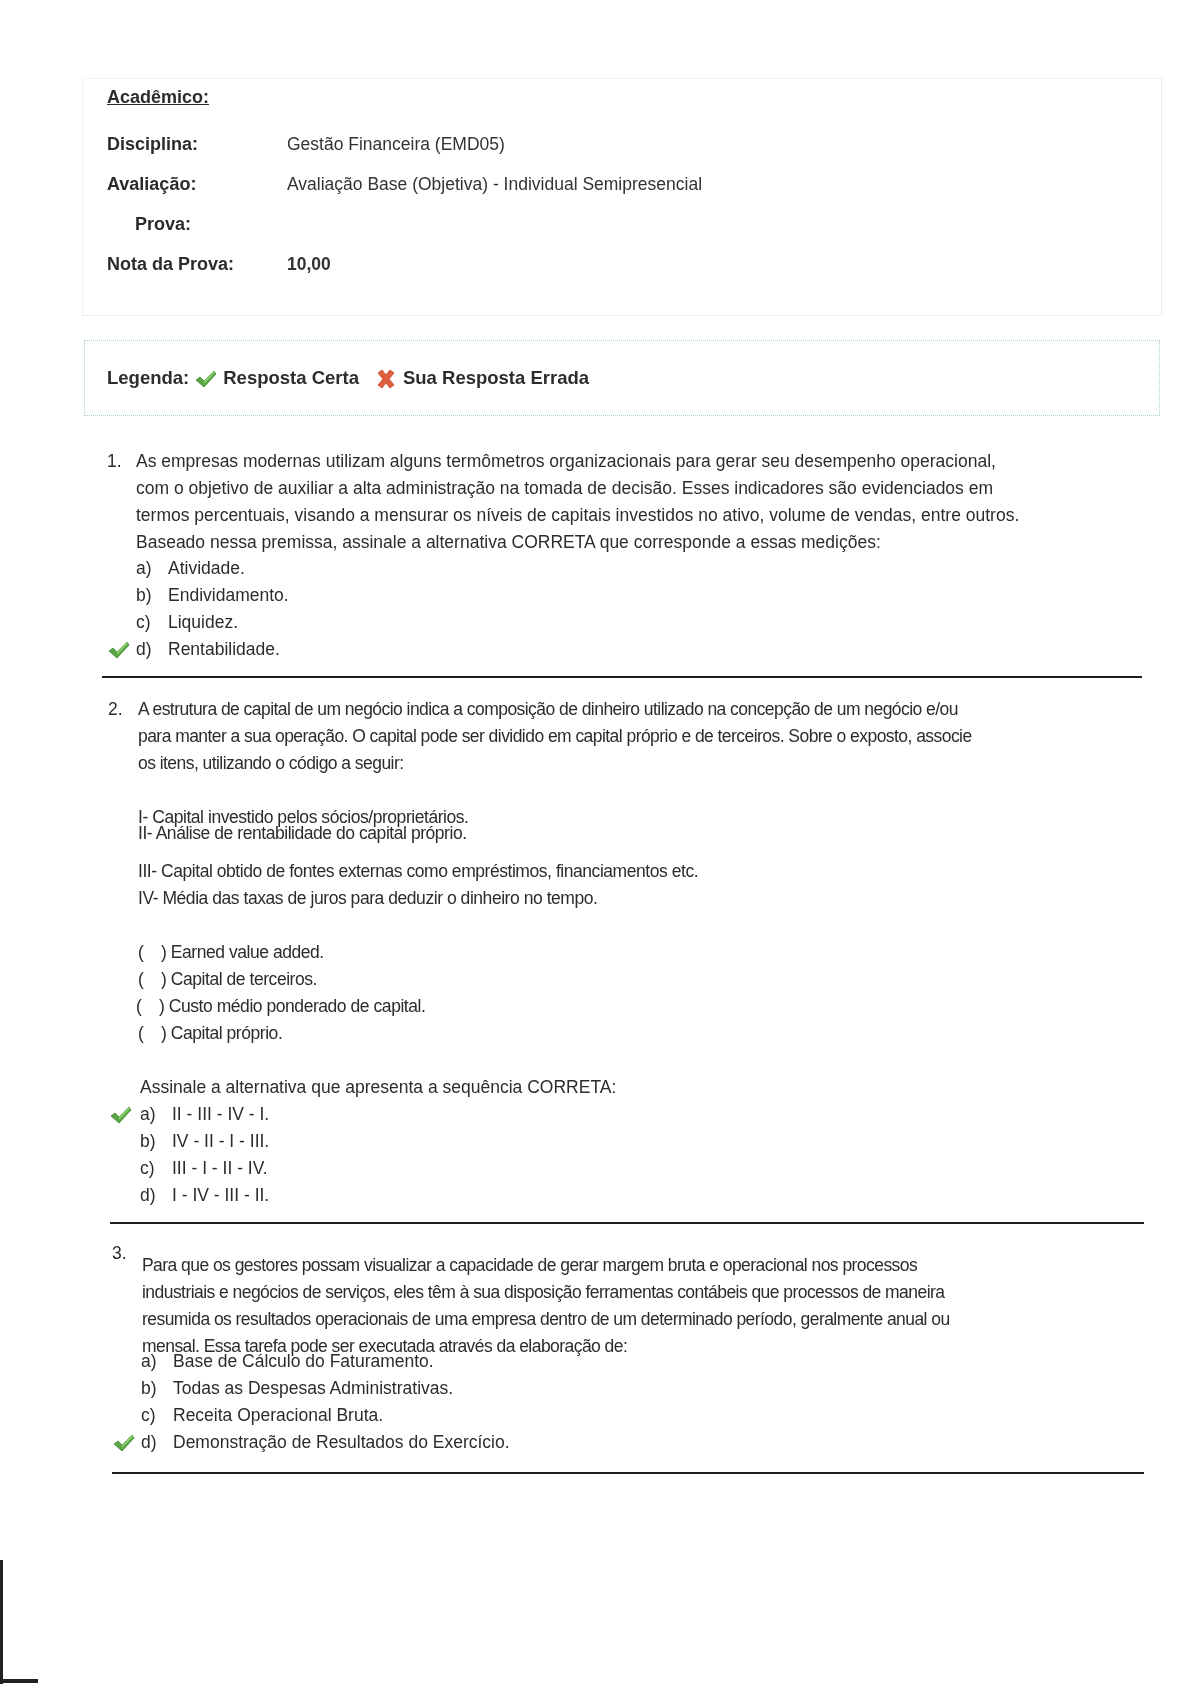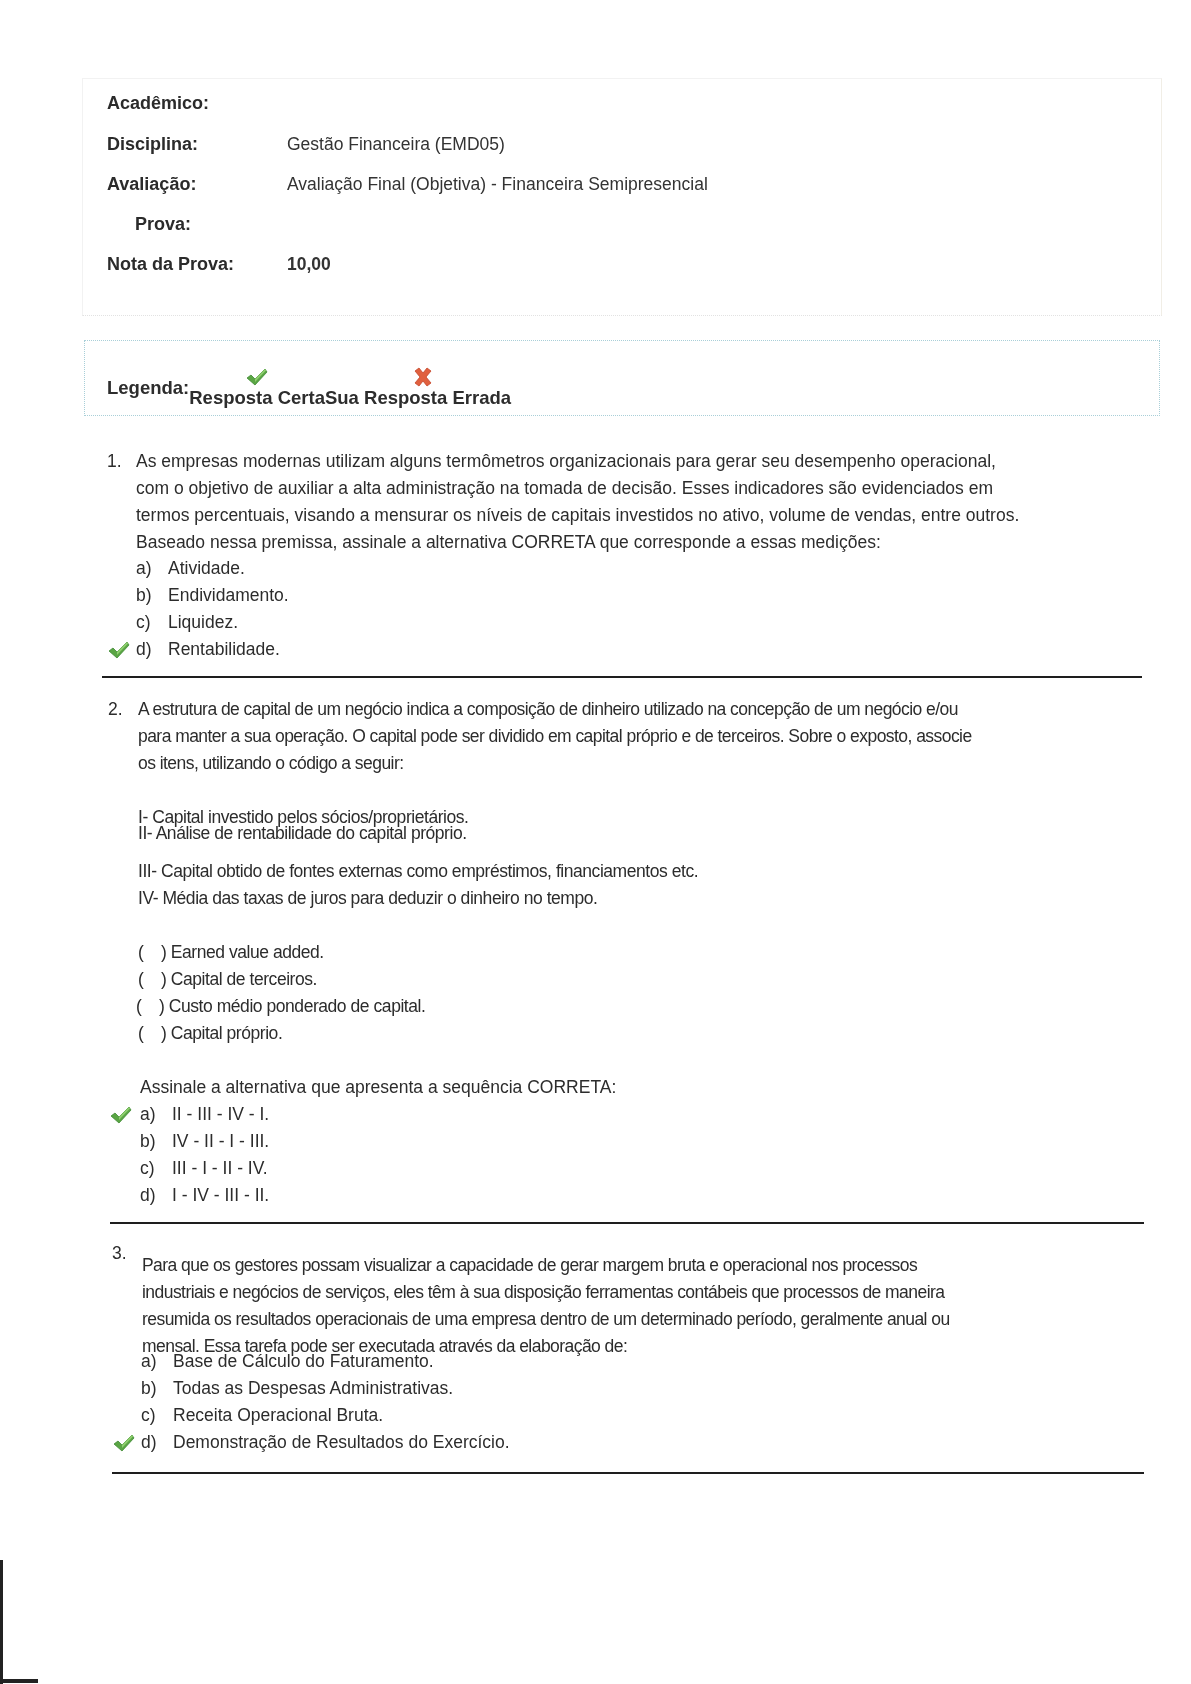--- a/index.html
+++ b/index.html
@@ -66,22 +66,21 @@
       position: absolute;
       left: 22px; top: 26px;
       display: flex;
       align-items: center;
       font-size: 18.5px;
       font-weight: bold;
       color: #2d2d2d;
     }
     .legend-inner .item {
       display: flex;
-      align-items: center;
-      flex-direction: column;
+      align-items: flex-end;
     }
     .check-icon, .cross-icon {
       display: inline-block;
       width: 22px; height: 20px;
       vertical-align: middle;
     }
     .legend-inner .check-icon { margin: 0 6px 0 6px; }
     .legend-inner .cross-icon { margin: 0 6px 0 16px; }
 
     .question {
@@ -139,31 +138,31 @@
     <symbol id="sym-cross" viewBox="0 0 22 20">
       <path d="M3 4 L7 1 L11 6 L15 1 L19 4 L14 10 L19 16 L15 19 L11 14 L7 19 L3 16 L8 10 Z" fill="#e0603e" stroke="#c5452a" stroke-width="0.8"></path>
     </symbol>
   </defs>
 </svg>
 
 <div class="page-edge-left"></div>
 <div class="page-edge-bottom"></div>
 
 <div class="header-box">
-  <div class="info-row" style="top:9px;">
+  <div class="info-row" style="top:3px;text-decoration:underline;">
     <span class="info-label">Acadêmico:</span>
     <span class="info-value"></span>
   </div>
   <div class="info-row" style="top:50px;">
     <span class="info-label">Disciplina:</span>
     <span class="info-value">Gestão Financeira (EMD05)</span>
   </div>
   <div class="info-row" style="top:90px;">
     <span class="info-label">Avaliação:</span>
-    <span class="info-value">Avaliação Final (Objetiva) - Financeira Semipresencial</span>
+    <span class="info-value">Avaliação Base (Objetiva) - Individual Semipresencial</span>
   </div>
   <div class="info-row" style="top:130px;margin-left:28px;">
     <span class="info-label">Prova:</span>
     <span class="info-value"></span>
   </div>
   <div class="info-row" style="top:170px;">
     <span class="info-label">Nota da Prova:</span>
     <span class="info-value bold">10,00</span>
   </div>
 </div>

